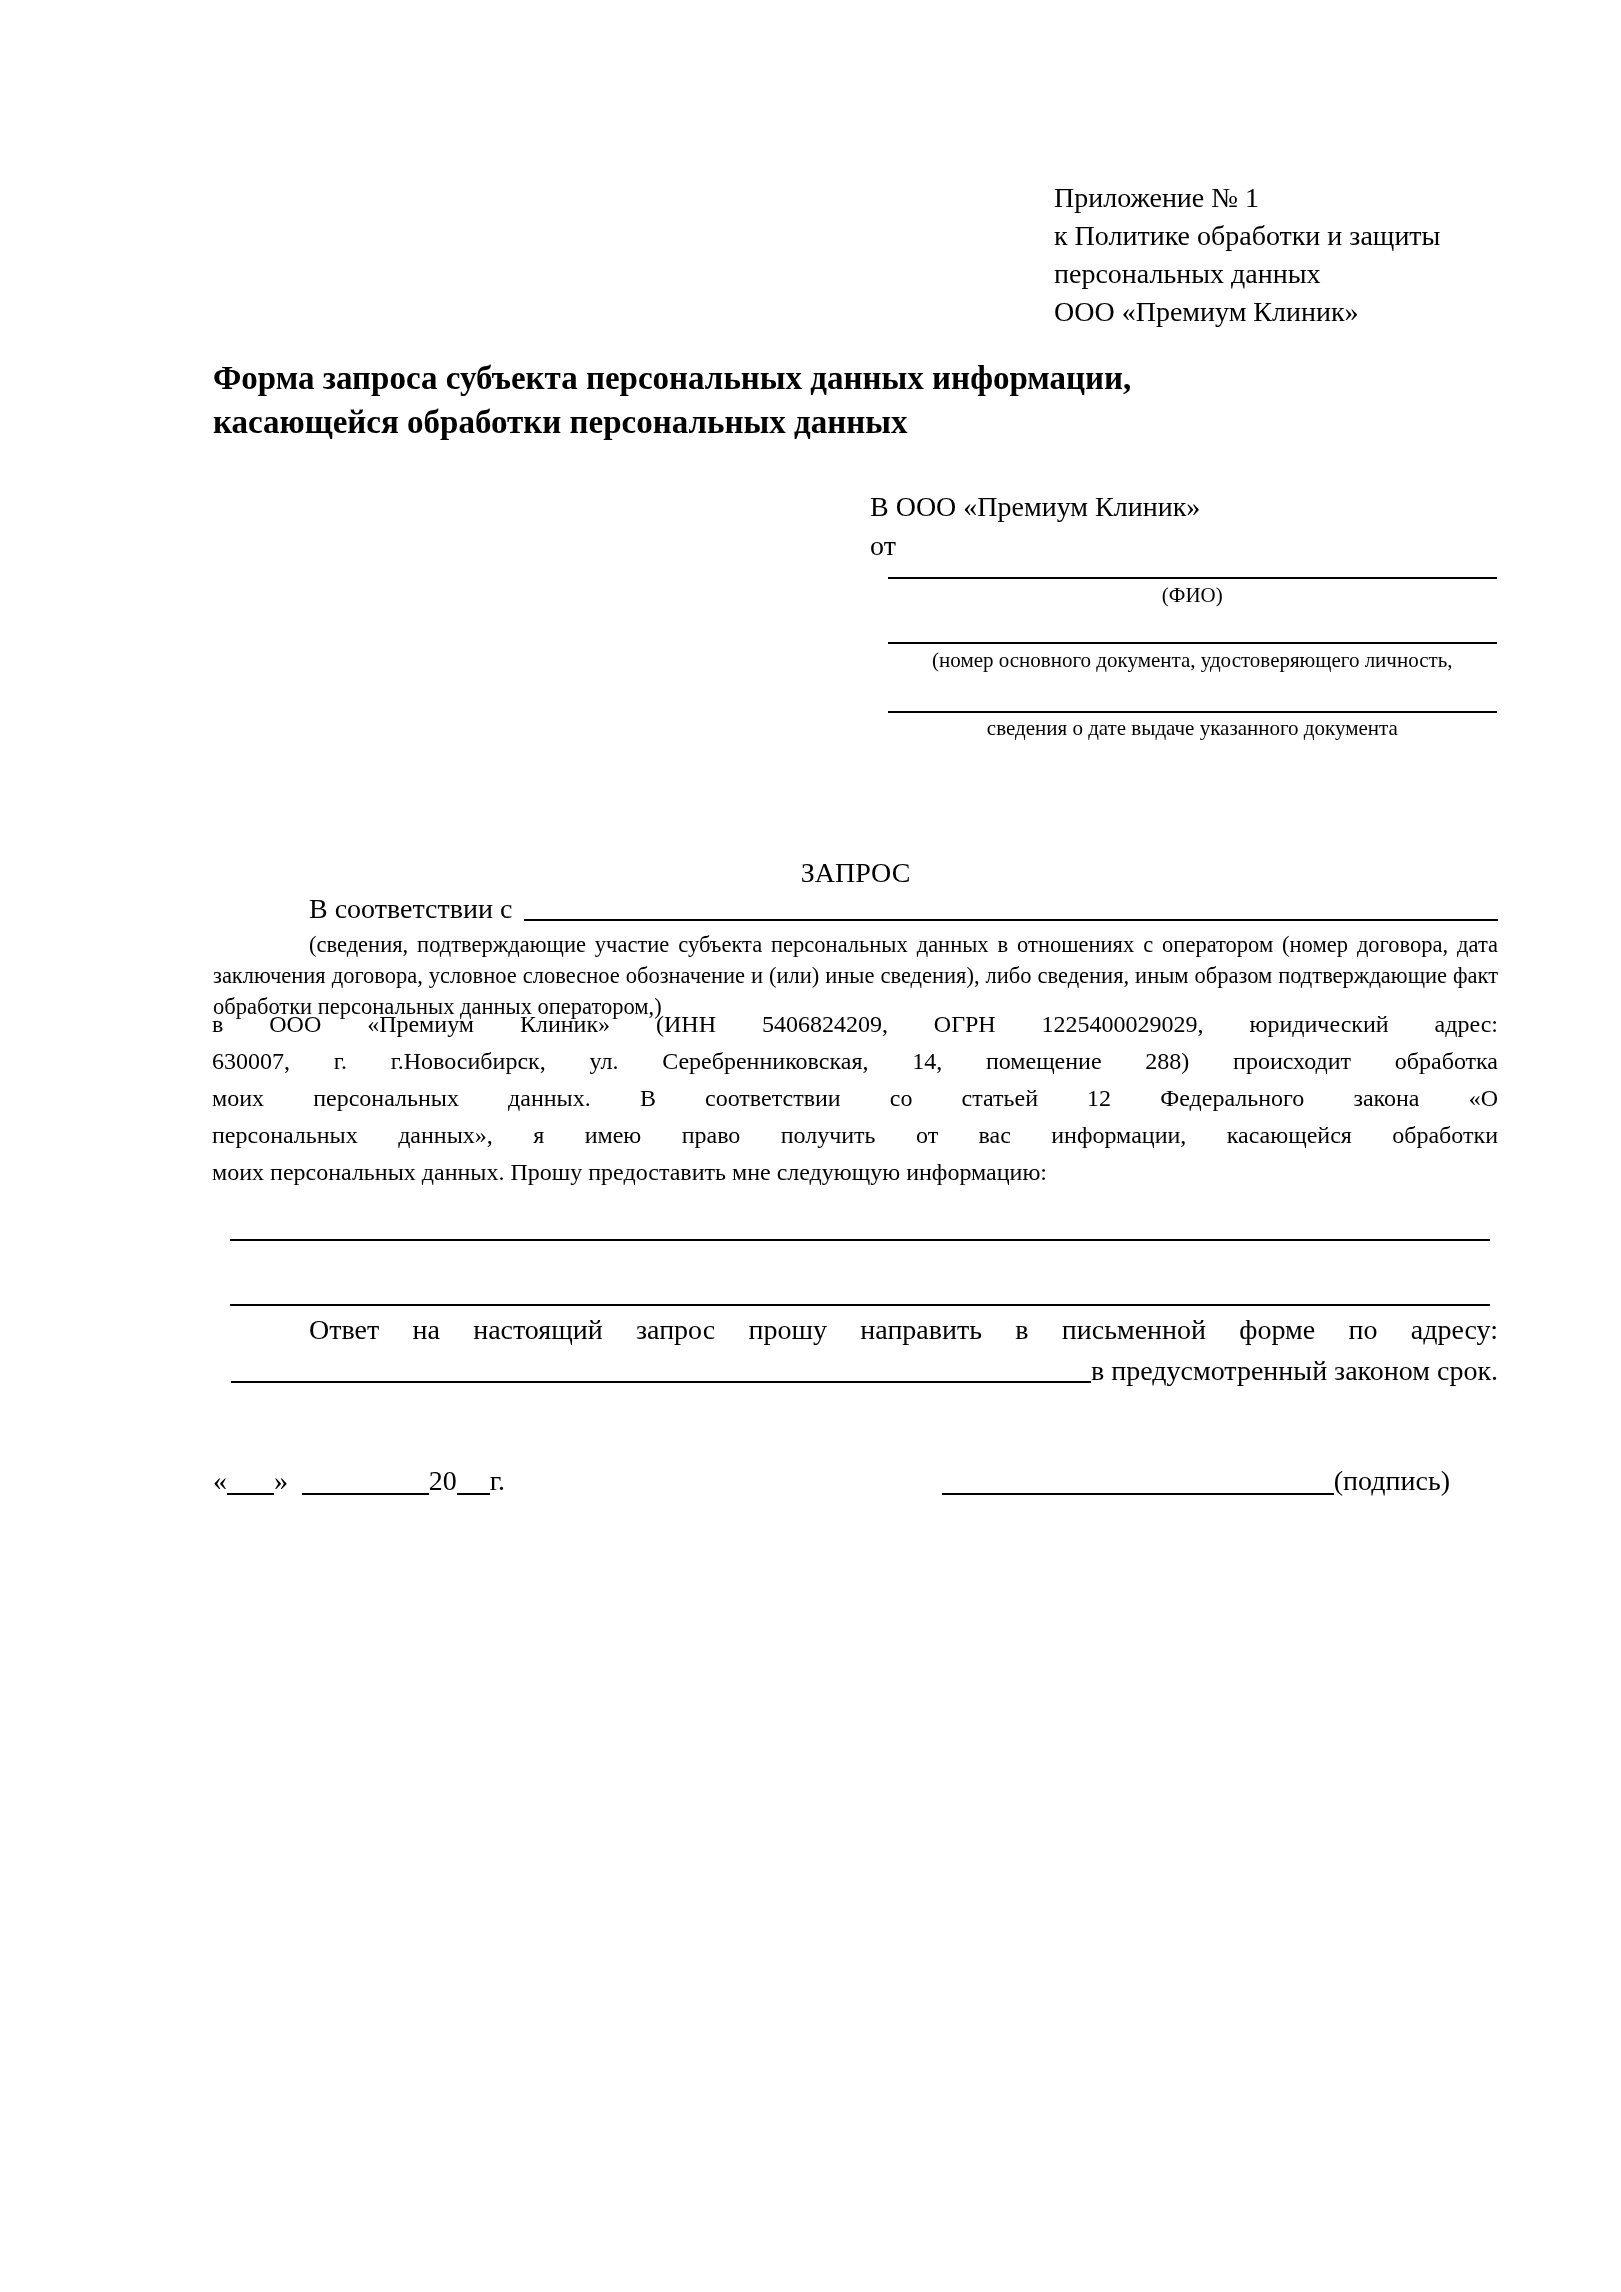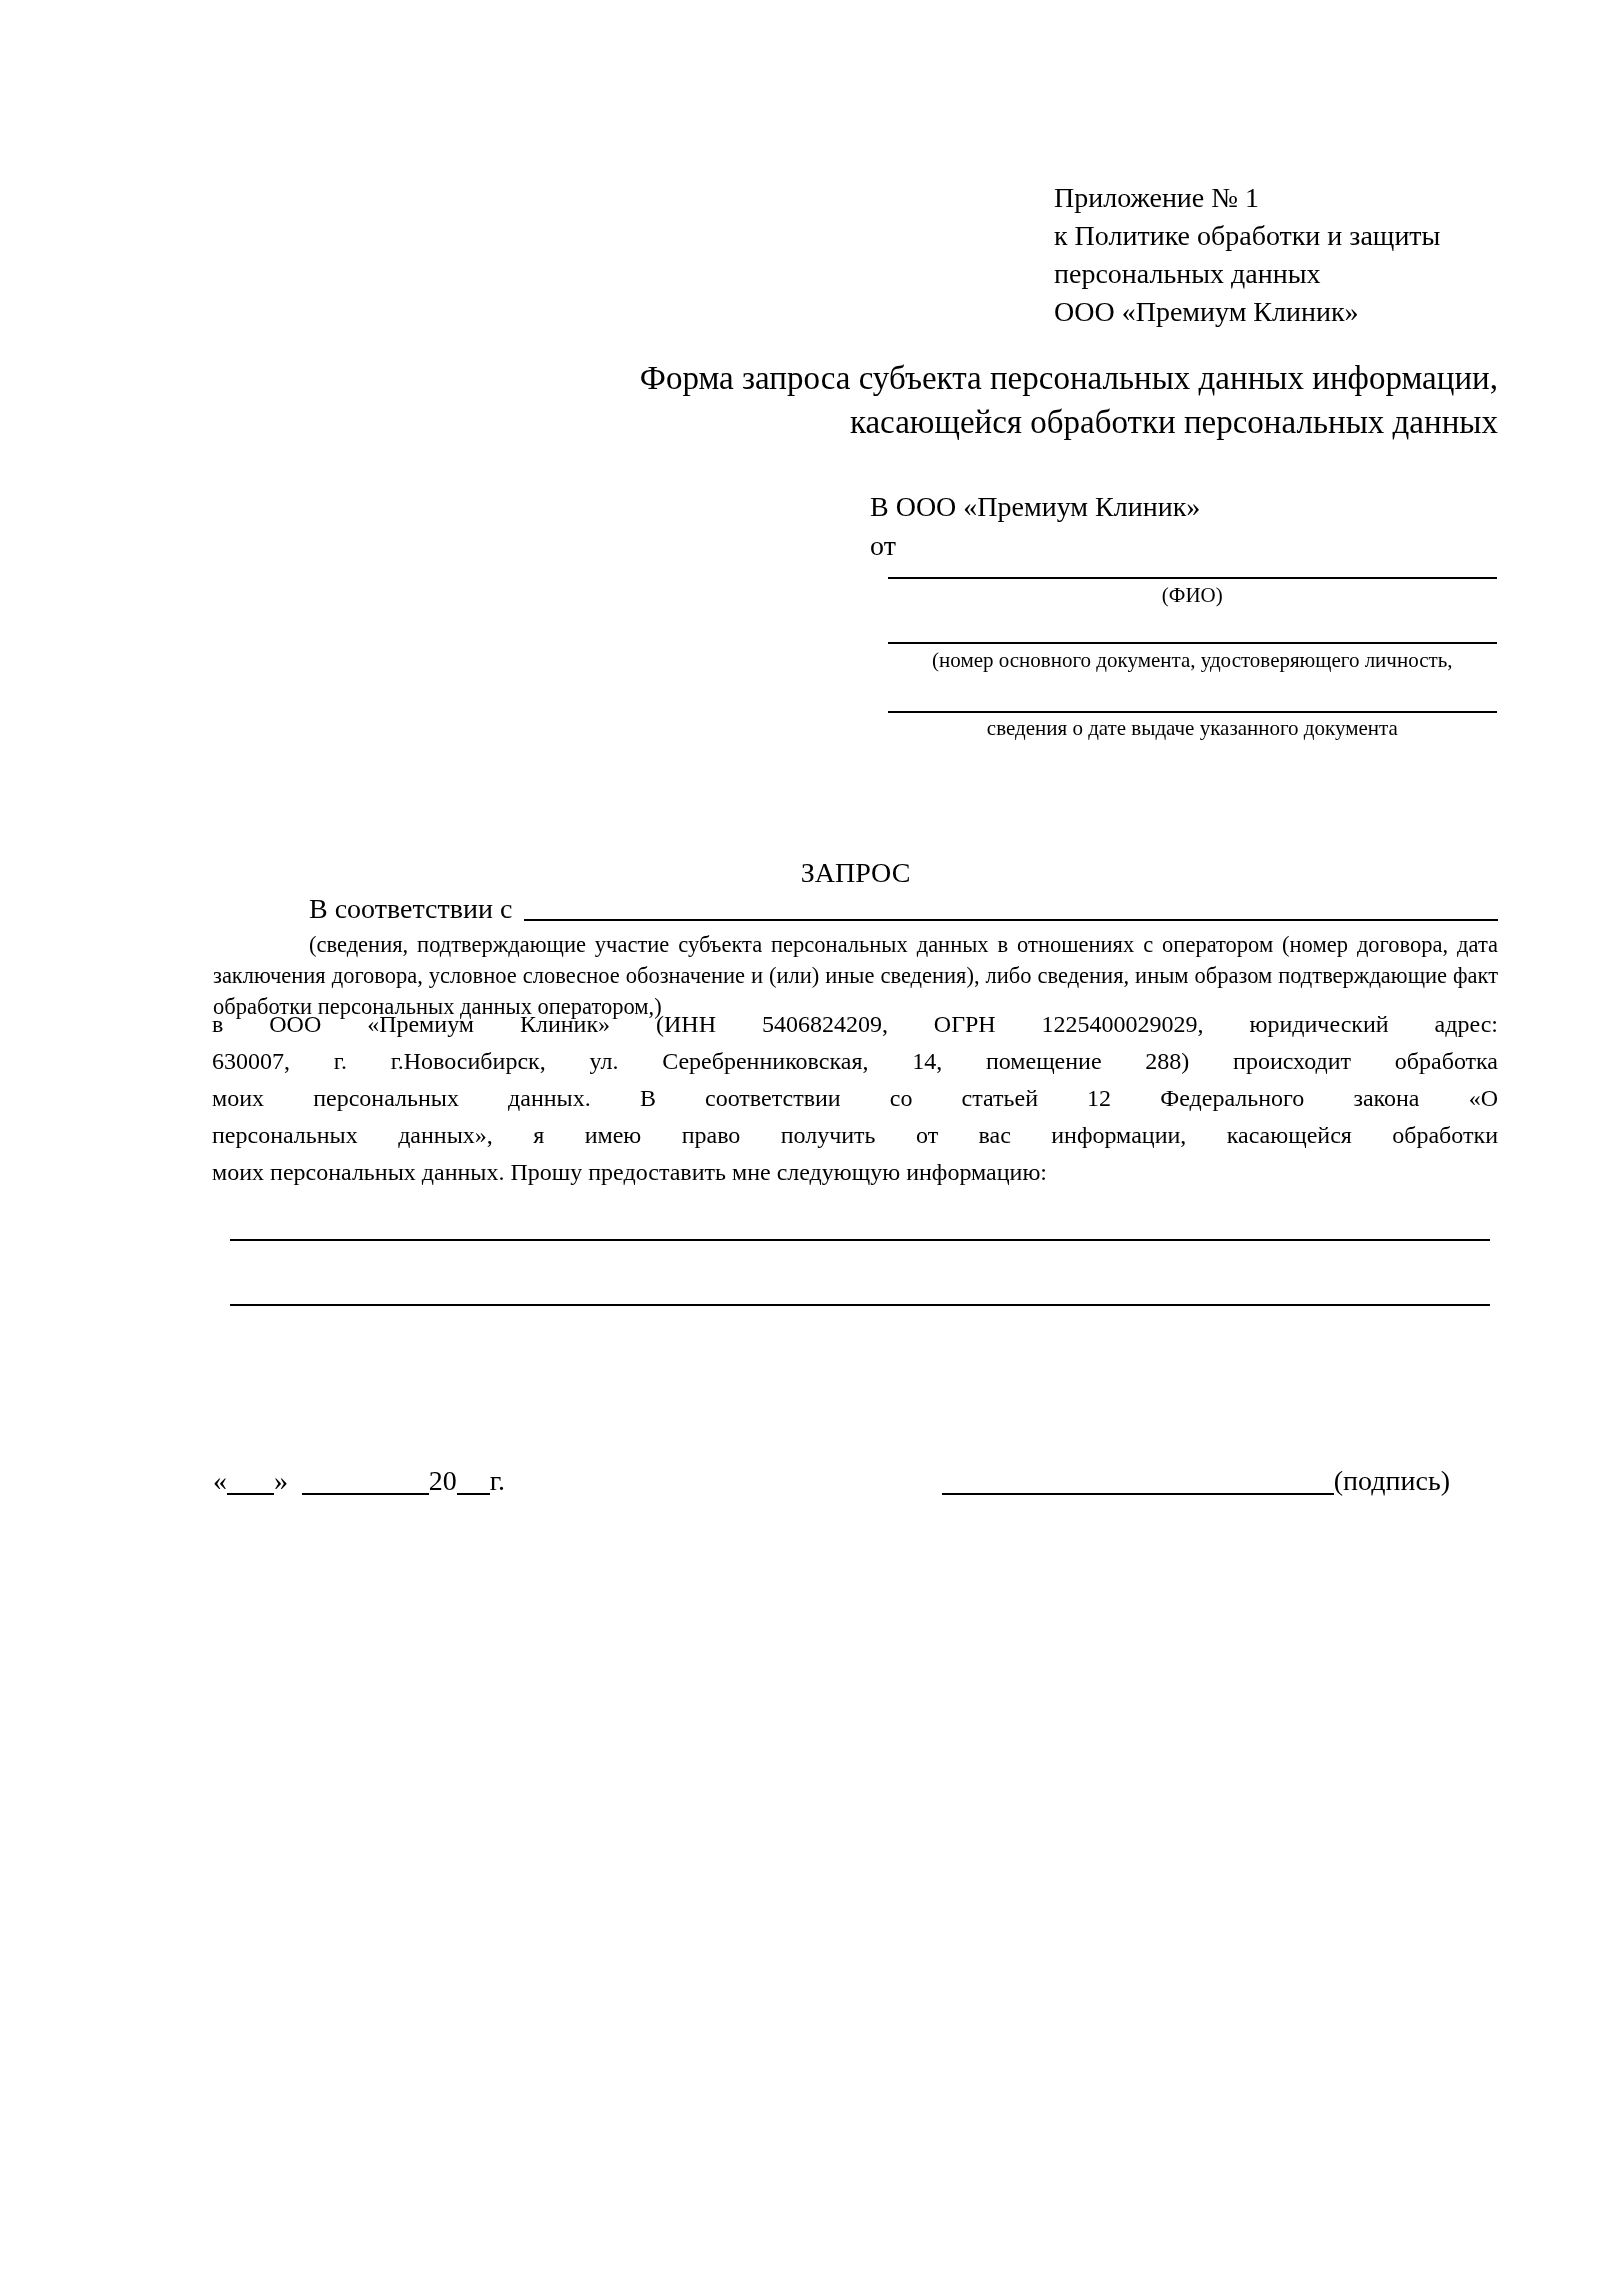--- a/index.html
+++ b/index.html
@@ -22,22 +22,22 @@
     line-height: 38px;
     white-space: nowrap;
   }
 
   
   .doc-title {
     position: absolute;
     left: 213px;
     right: 123px;
     top: 356px;
-    text-align: right;
-    font-weight: normal;
+    text-align: left;
+    font-weight: bold;
     font-size: 33px;
     line-height: 44px;
   }
 
   
   .addressee {
     position: absolute;
     left: 870px;
     top: 487px;
     width: 627px;
@@ -211,20 +211,27 @@
     <div class="jline">в ООО «Премиум Клиник» (ИНН 5406824209, ОГРН 1225400029029, юридический адрес:</div>
     <div class="jline">630007, г. г.Новосибирск, ул. Серебренниковская, 14, помещение 288) происходит обработка</div>
     <div class="jline">моих персональных данных. В соответствии со статьей 12 Федерального закона «О</div>
     <div class="jline">персональных данных», я имею право получить от вас информации, касающейся обработки</div>
     <div class="jline jlast">моих персональных данных. Прошу предоставить мне следующую информацию:</div>
   </div>
 
   <div class="blank-line blank-1"></div>
   <div class="blank-line blank-2"></div>
 
+  <div class="reply">
+    <div class="jline indent">Ответ на настоящий запрос прошу направить в письменной форме по адресу:</div>
+    <div class="reply-row">
+      <span class="flex-fill"></span>
+      <span class="reply-tail">в предусмотренный законом срок.</span>
+    </div>
+  </div>
 
   <div class="sign-row">
     <div class="date-group">
       <span>«</span><span class="u u-day"></span><span>»</span><span class="gap"></span><span class="u u-month"></span><span>20</span><span class="u u-year"></span><span>г.</span>
     </div>
     <div class="sig-group">
       <span class="u u-sig"></span><span>(подпись)</span>
     </div>
   </div>
 

